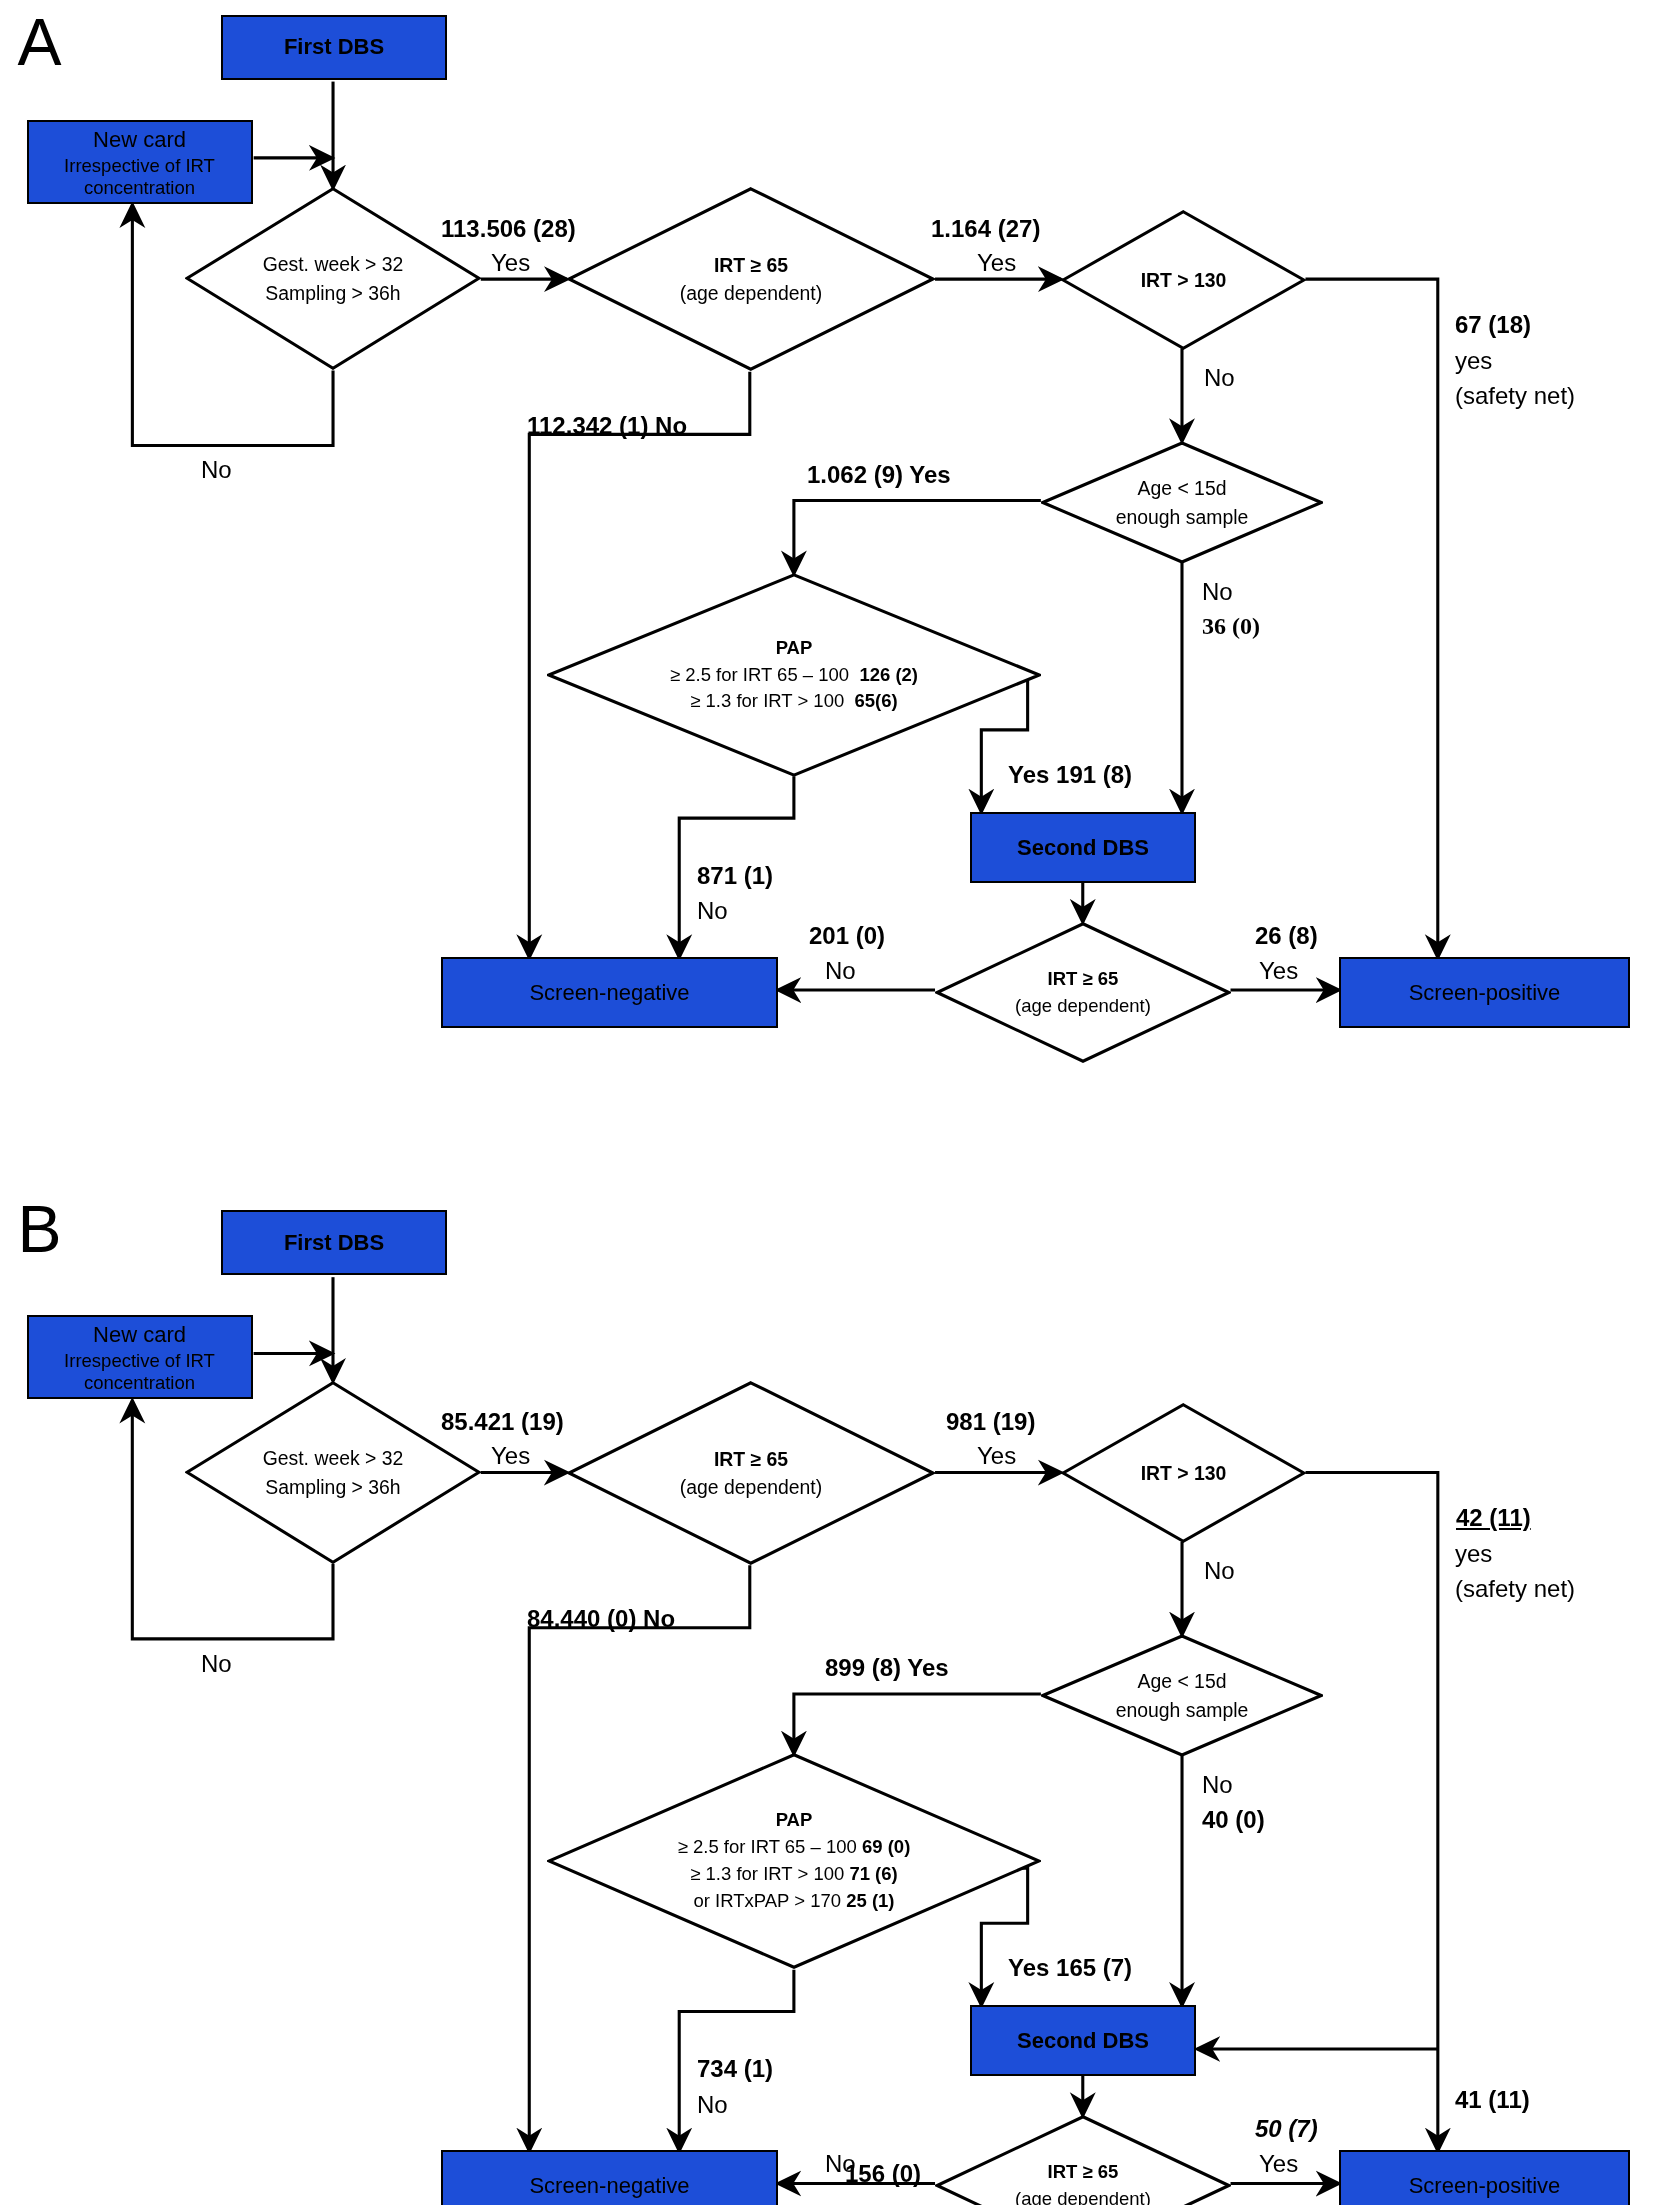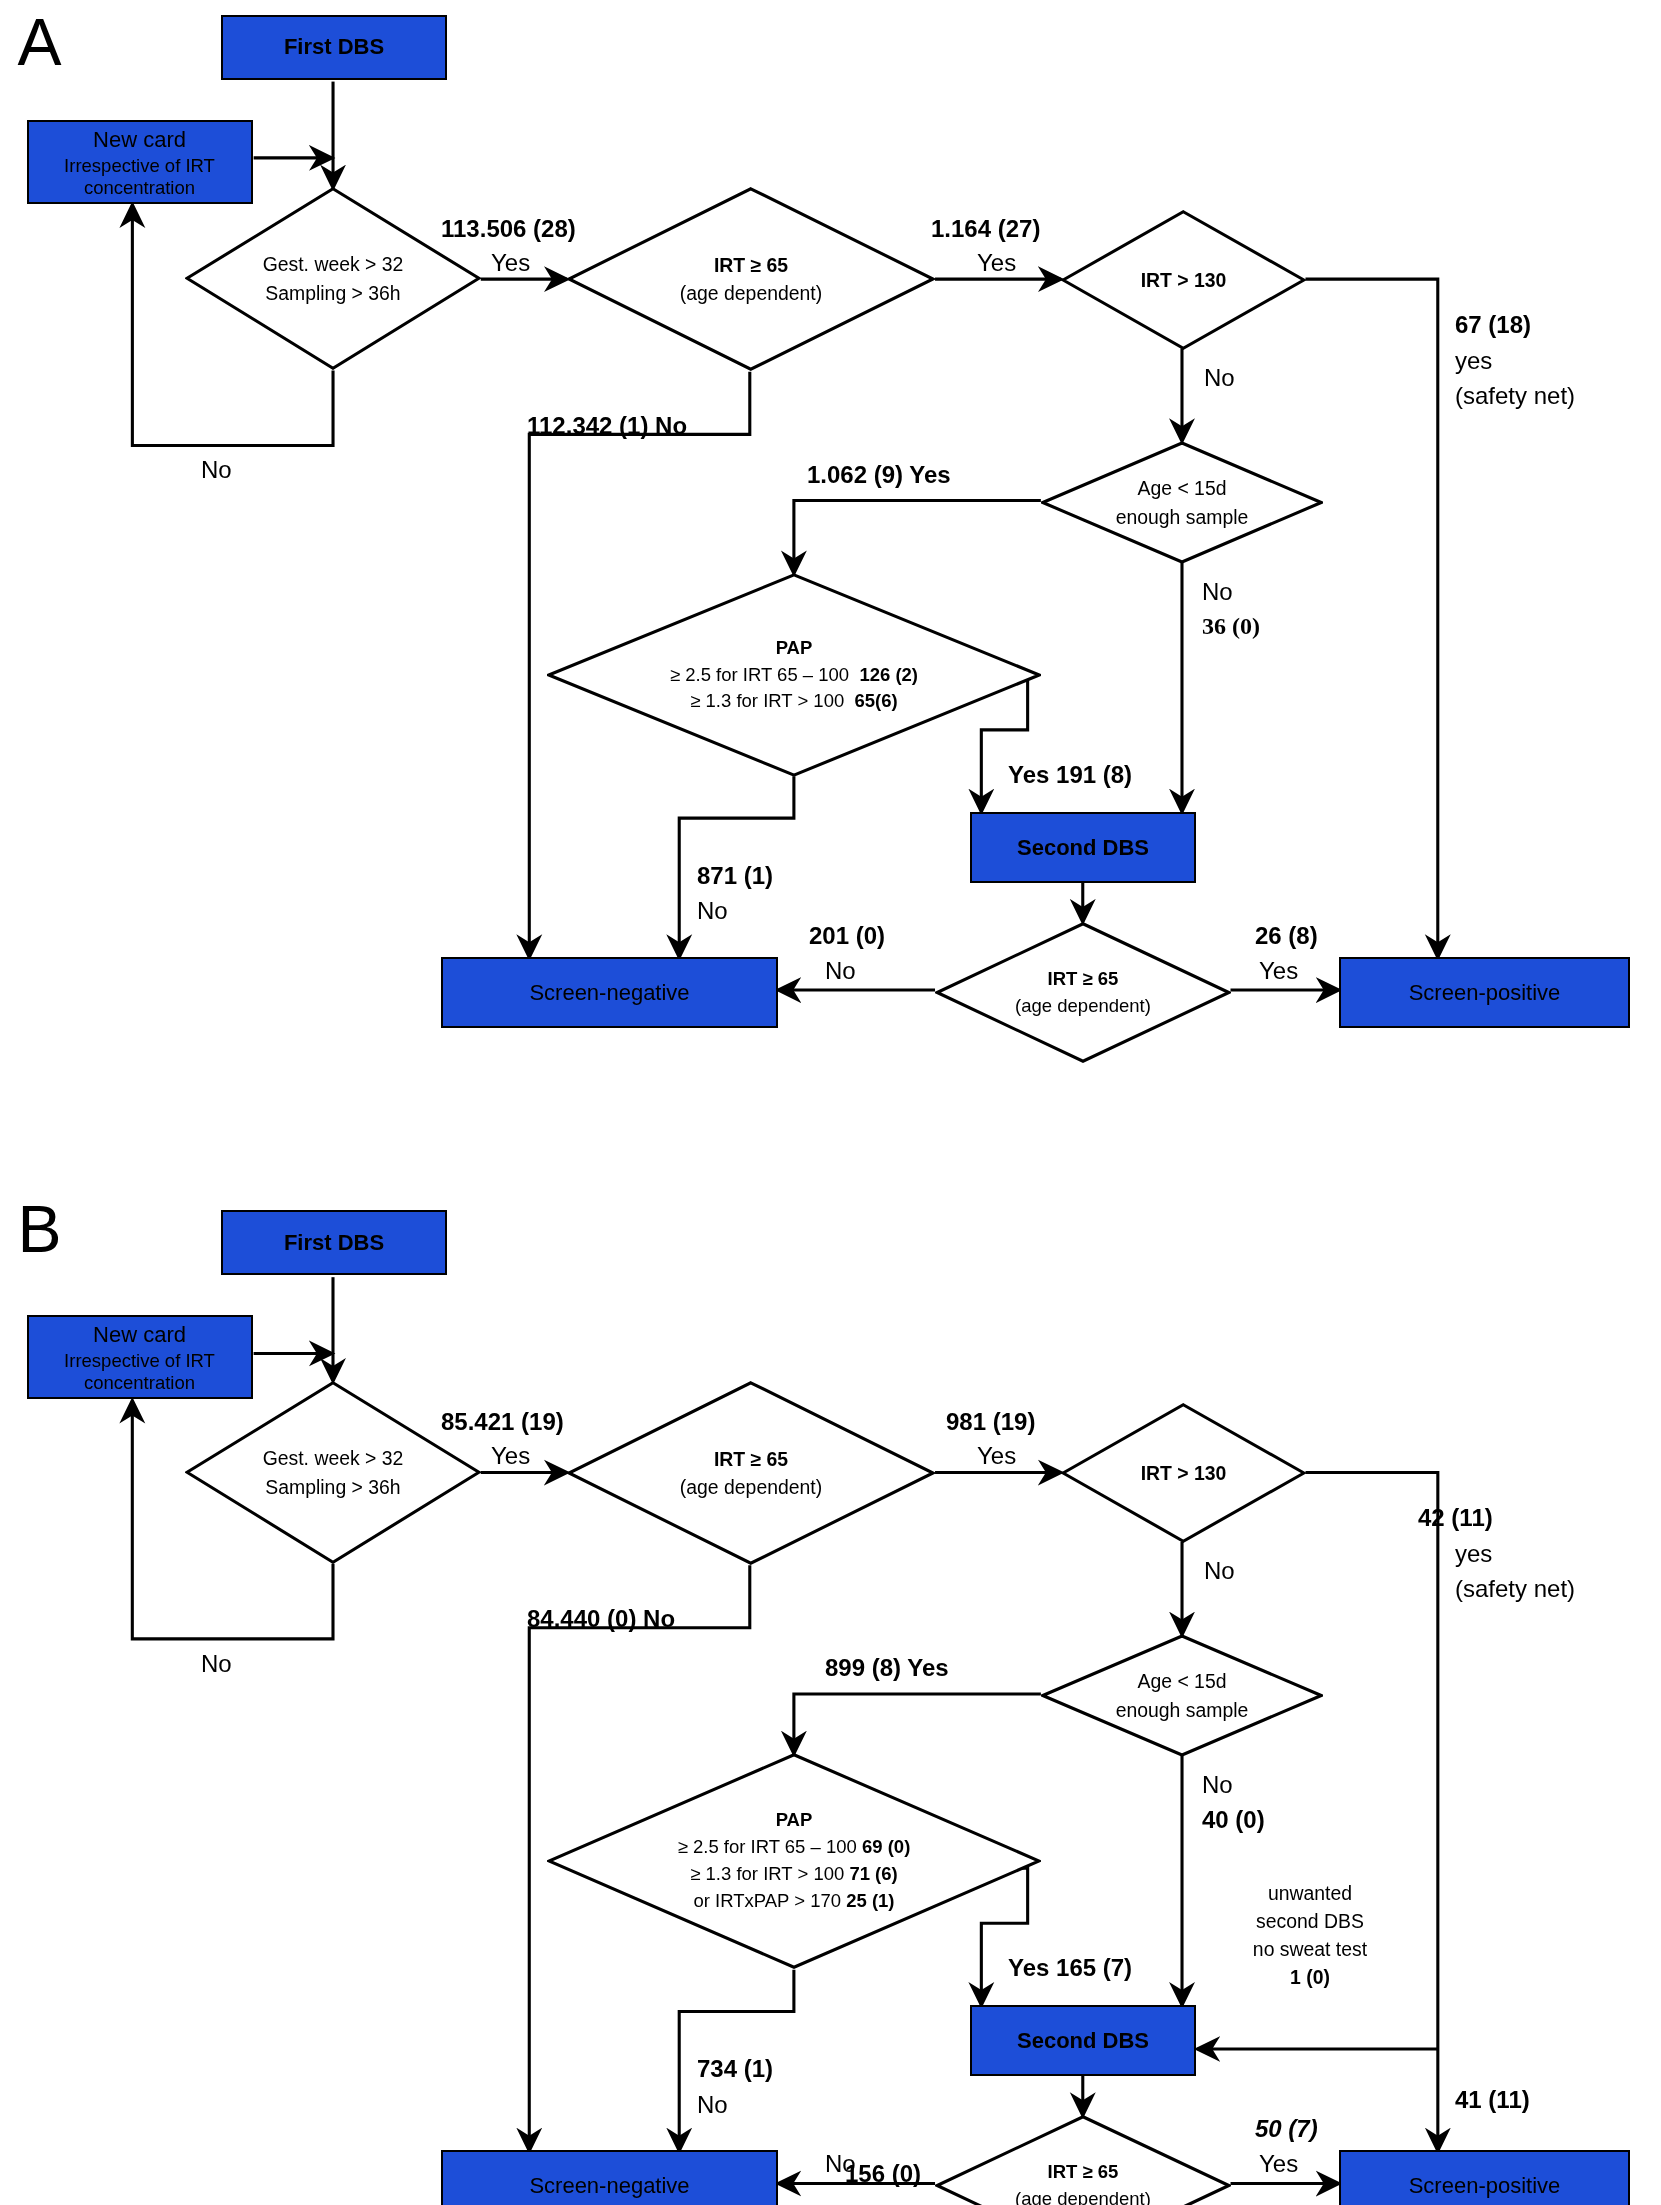--- a/index.html
+++ b/index.html
@@ -297,33 +297,27 @@
       <span class="box-label-reg">Screen-positive</span>
     </div>
 
     <div class="lbl" style="left:201px;top:479px;">No</div>
     <div class="lbl bold" style="left:441px;top:237px;">85.421 (19)</div>
     <div class="lbl" style="left:491px;top:271px;">Yes</div>
     <div class="lbl bold" style="left:946px;top:237px;">981 (19)</div>
     <div class="lbl" style="left:977px;top:271px;">Yes</div>
     <div class="lbl bold" style="left:527px;top:434px;"><span>84.440 (0) No</span></div>
     <div class="lbl" style="left:1204px;top:386px;">No</div>
-    <div class="lbl bold" style="left:1418px;top:333px;">42 (11)</div>
+    <div class="lbl bold" style="left:1456px;top:333px;text-decoration:underline;">42 (11)</div>
     <div class="lbl" style="left:1455px;top:369px;">yes</div>
     <div class="lbl" style="left:1455px;top:404px;">(safety net)</div>
     <div class="lbl bold" style="left:825px;top:483px;">899 (8) Yes</div>
     <div class="lbl" style="left:1202px;top:600px;">No</div>
     <div class="lbl bold" style="left:1202px;top:635px;">40 (0)</div>
 
-    <div class="lbl multi ctr" style="left:1222px;top:710px;width:176px;font-size:19.4px;">
-      <div>unwanted</div>
-      <div>second DBS</div>
-      <div>no sweat test</div>
-      <div style="font-weight:bold;">1 (0)</div>
-    </div>
 
     <div class="lbl bold" style="left:1008px;top:783px;">Yes 165 (7)</div>
     <div class="lbl bold" style="left:697px;top:884px;">734 (1)</div>
     <div class="lbl" style="left:697px;top:920px;">No</div>
     <div class="lbl bold" style="left:809px;top:989px;margin-left:36px;">156 (0)</div>
     <div class="lbl" style="left:825px;top:979px;">No</div>
     <div class="lbl bold" style="left:1255px;top:944px;font-style:italic;">50 (7)</div>
     <div class="lbl" style="left:1259px;top:979px;">Yes</div>
     <div class="lbl bold" style="left:1455px;top:915px;">41 (11)</div>
   </div>

